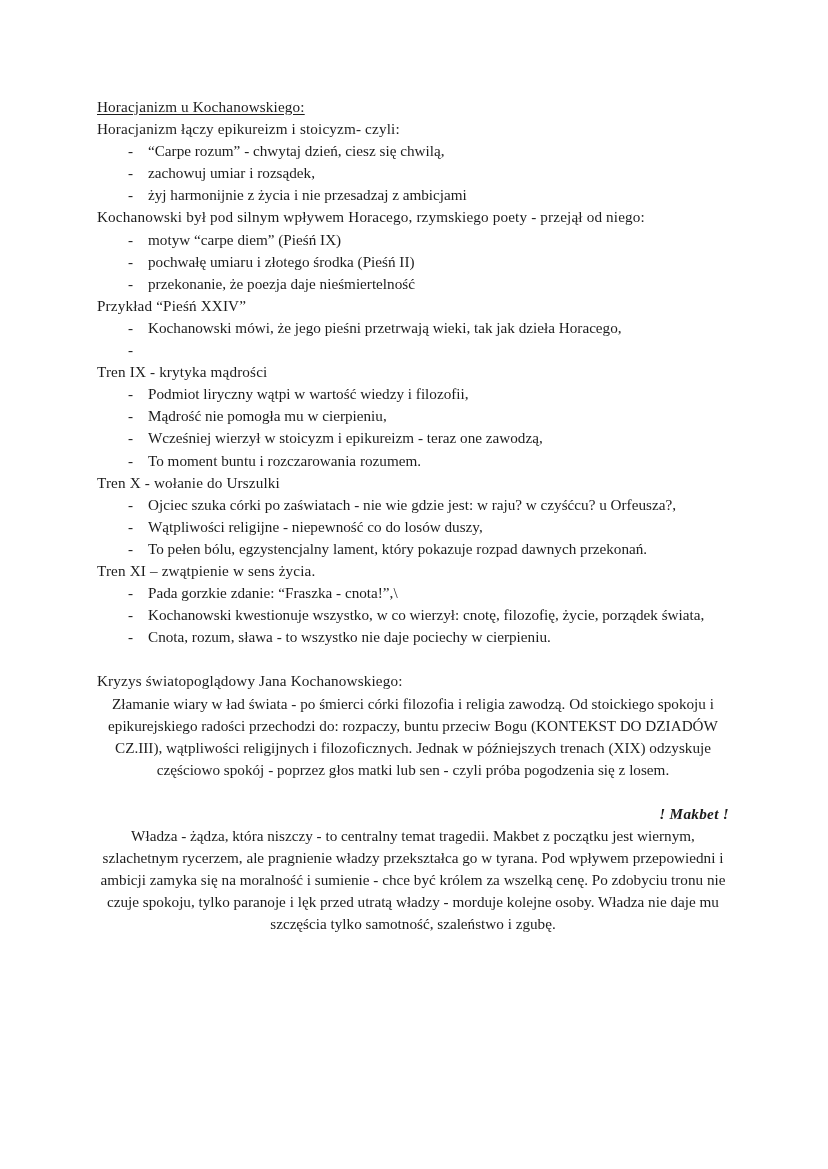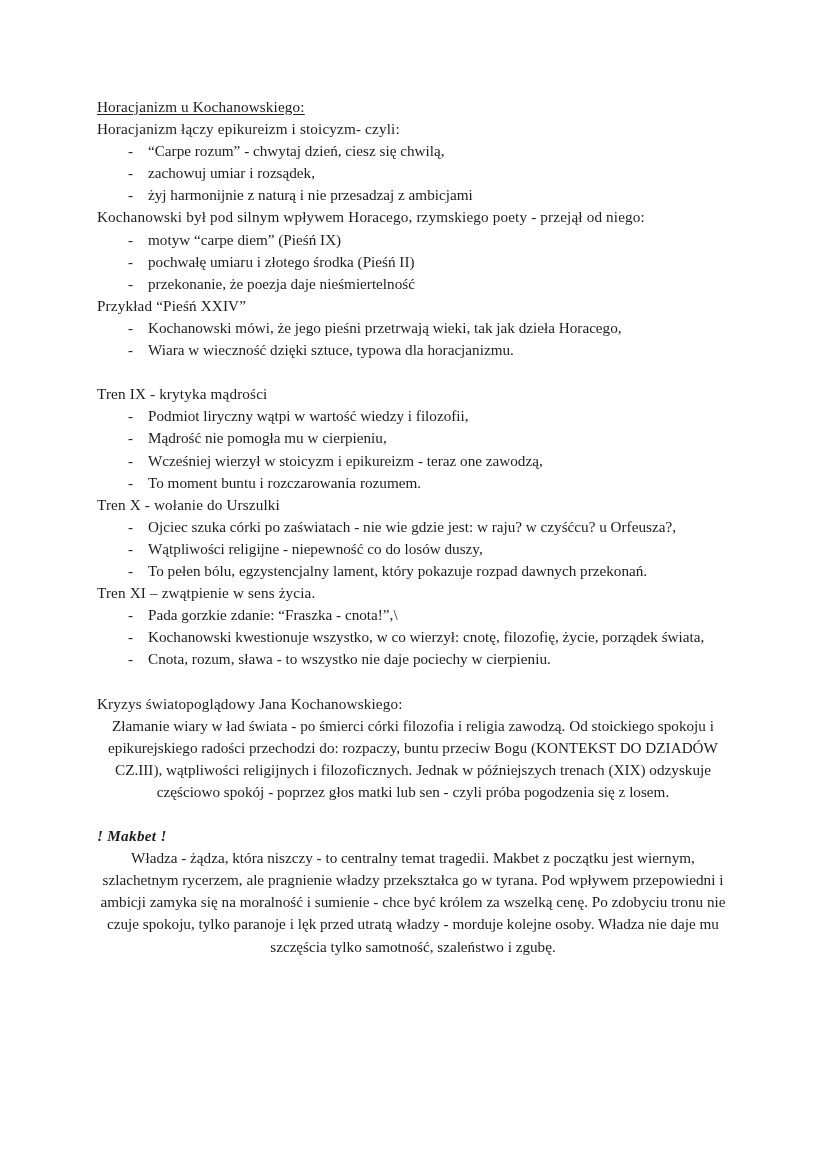--- a/index.html
+++ b/index.html
@@ -35,20 +35,21 @@
     letter-spacing: 0.01em;
   }
   .heading-underline {
     text-decoration: underline;
     text-underline-offset: 2px;
   }
   .bold-italic {
     font-weight: bold;
     font-style: italic;
     letter-spacing: 0.02em;
+    text-align: right;
   }
   .para {
     font-size: 15.2px;
     line-height: 22.1px;
     text-align: center;
   }
   ul.bullets {
     list-style: none;
     margin: 0;
     padding: 0;
@@ -84,21 +85,21 @@
         <li>
           <span class="dash">-</span>
           <span>“Carpe rozum” - chwytaj dzień, ciesz się chwilą,</span>
         </li>
         <li>
           <span class="dash">-</span>
           <span>zachowuj umiar i rozsądek,</span>
         </li>
         <li>
           <span class="dash">-</span>
-          <span>żyj harmonijnie z naturą i nie przesadzaj z ambicjami</span>
+          <span>żyj harmonijnie z życia i nie przesadzaj z ambicjami</span>
         </li>
       </ul>
 
       <div class="line">Kochanowski był pod silnym wpływem Horacego, rzymskiego poety - przejął od niego:</div>
 
       <ul class="bullets">
         <li>
           <span class="dash">-</span>
           <span>motyw “carpe diem”  (Pieśń IX)</span>
         </li>
@@ -114,21 +115,20 @@
 
       <div class="line">Przykład “Pieśń XXIV”</div>
 
       <ul class="bullets">
         <li>
           <span class="dash">-</span>
           <span>Kochanowski mówi, że jego pieśni przetrwają wieki, tak jak dzieła Horacego,</span>
         </li>
         <li>
           <span class="dash">-</span>
-          <span>Wiara w wieczność dzięki sztuce, typowa dla horacjanizmu.</span>
         </li>
       </ul>
     </div>
 
     <div class="gap"></div>
 
     <div>
       <div class="line">Tren IX - krytyka mądrości</div>
       <ul class="bullets">
         <li>

